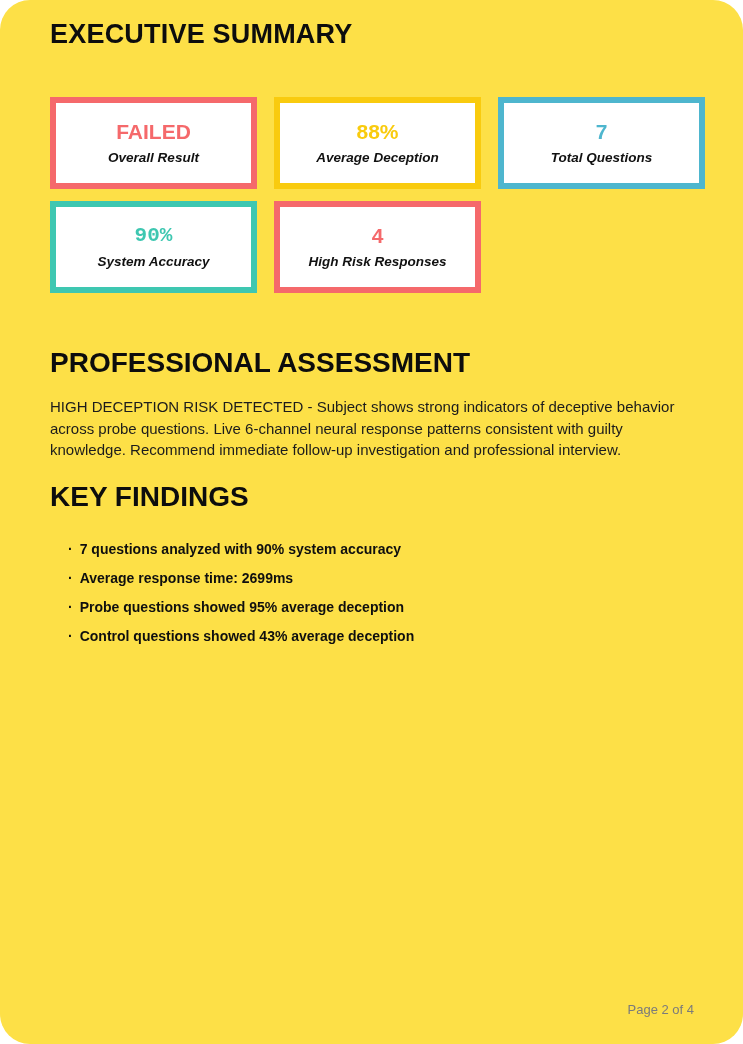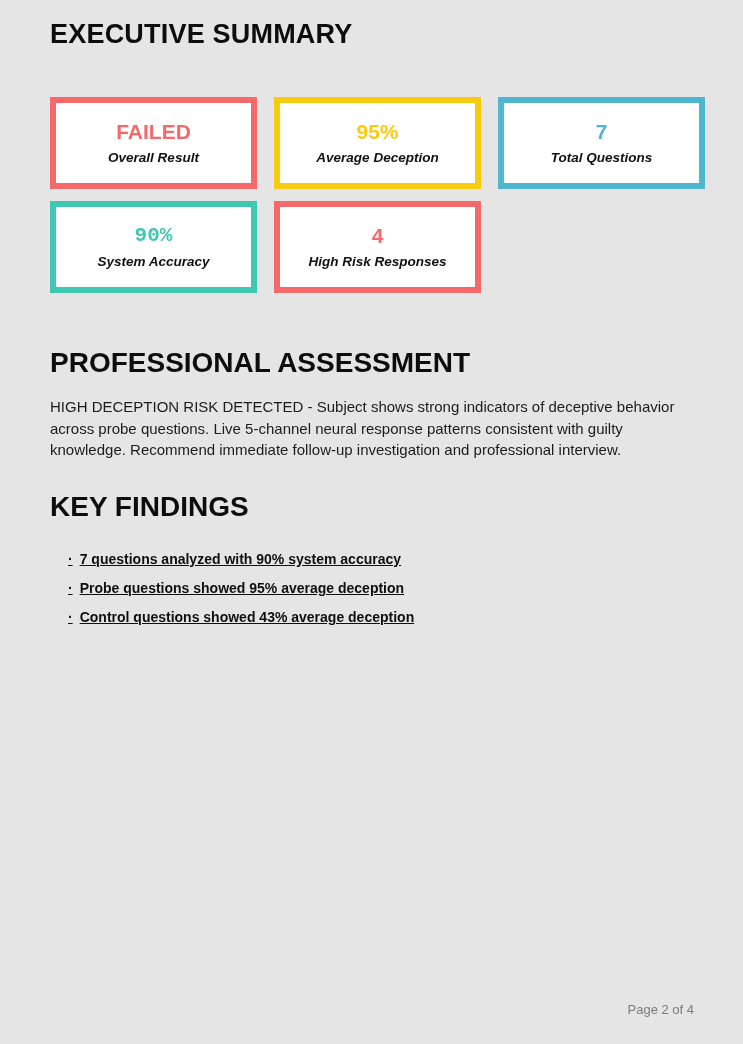--- a/index.html
+++ b/index.html
@@ -8,23 +8,24 @@
     width: 743px;
     height: 1044px;
     position: relative;
     overflow: hidden;
     font-family: "Liberation Sans", sans-serif;
     color: #111111;
   }
   .page {
     width: 743px;
     height: 1044px;
-    background: #e5e5e5;
+    background: #fde047;
     position: relative;
     padding: 18px 49px 0 50px;
+    border-radius: 30px;
   }
   .doc-title {
     font-size: 27px;
     font-weight: 700;
     letter-spacing: 0.2px;
     color: #0d0d0d;
     margin-top: 1px;
   }
   .cards-grid {
     margin-top: 47px;
@@ -64,26 +65,25 @@
   }
   .pa-heading { margin-top: 54px; }
   .pa-body {
     margin-top: 17px;
     width: 646px;
     font-size: 15px;
     font-weight: 400;
     line-height: 21.5px;
     color: #1c1c1c;
   }
-  .kf-heading { margin-top: 30px; }
+  .kf-heading { margin-top: 20px; }
   .kf-list {
     margin-top: 22px;
     list-style: none;
     padding-left: 18px;
-    text-decoration: underline;
   }
   .kf-item {
     font-size: 14px;
     font-weight: 700;
     color: #0f0f0f;
     line-height: 14px;
     padding: 7.5px 0;
   }
   .kf-bullet {
     font-weight: 700;
@@ -104,42 +104,43 @@
 <div class="page">
 
   <h1 class="doc-title">EXECUTIVE SUMMARY</h1>
 
   <div class="cards-grid">
     <div class="stat-card" style="border-color: rgb(245, 105, 107);">
       <div class="stat-value" style="color: rgb(245, 105, 107);">FAILED</div>
       <div class="stat-label">Overall Result</div>
     </div>
     <div class="stat-card" style="border-color: rgb(249, 203, 14);">
-      <div class="stat-value" style="color: rgb(249, 203, 14);">95%</div>
+      <div class="stat-value" style="color: rgb(249, 203, 14);">88%</div>
       <div class="stat-label">Average Deception</div>
     </div>
     <div class="stat-card" style="border-color: rgb(78, 182, 206);">
       <div class="stat-value" style="color: rgb(78, 182, 206);">7</div>
       <div class="stat-label">Total Questions</div>
     </div>
     <div class="stat-card" style="border-color: rgb(62, 199, 177);">
       <div class="stat-value" style="color: rgb(62, 199, 177); font-family: Liberation Mono, monospace;">90%</div>
       <div class="stat-label">System Accuracy</div>
     </div>
     <div class="stat-card" style="border-color: rgb(245, 105, 107);">
       <div class="stat-value" style="color: rgb(245, 105, 107);">4</div>
       <div class="stat-label">High Risk Responses</div>
     </div>
   </div>
 
   <h2 class="section-heading pa-heading">PROFESSIONAL ASSESSMENT</h2>
-  <p class="pa-body">HIGH DECEPTION RISK DETECTED - Subject shows strong indicators of deceptive behavior across probe questions. Live 5-channel neural response patterns consistent with guilty knowledge. Recommend immediate follow-up investigation and professional interview.</p>
+  <p class="pa-body">HIGH DECEPTION RISK DETECTED - Subject shows strong indicators of deceptive behavior across probe questions. Live 6-channel neural response patterns consistent with guilty knowledge. Recommend immediate follow-up investigation and professional interview.</p>
 
   <h2 class="section-heading kf-heading">KEY FINDINGS</h2>
   <ul class="kf-list">
     <li class="kf-item"><span class="kf-bullet">·</span><span>7 questions analyzed with 90% system accuracy</span></li>
+    <li class="kf-item"><span class="kf-bullet">·</span><span>Average response time: 2699ms</span></li>
     <li class="kf-item"><span class="kf-bullet">·</span><span>Probe questions showed 95% average deception</span></li>
     <li class="kf-item"><span class="kf-bullet">·</span><span>Control questions showed 43% average deception</span></li>
   </ul>
 
   <div class="page-footer">Page 2 of 4</div>
 
 </div>
 
 </body></html>

